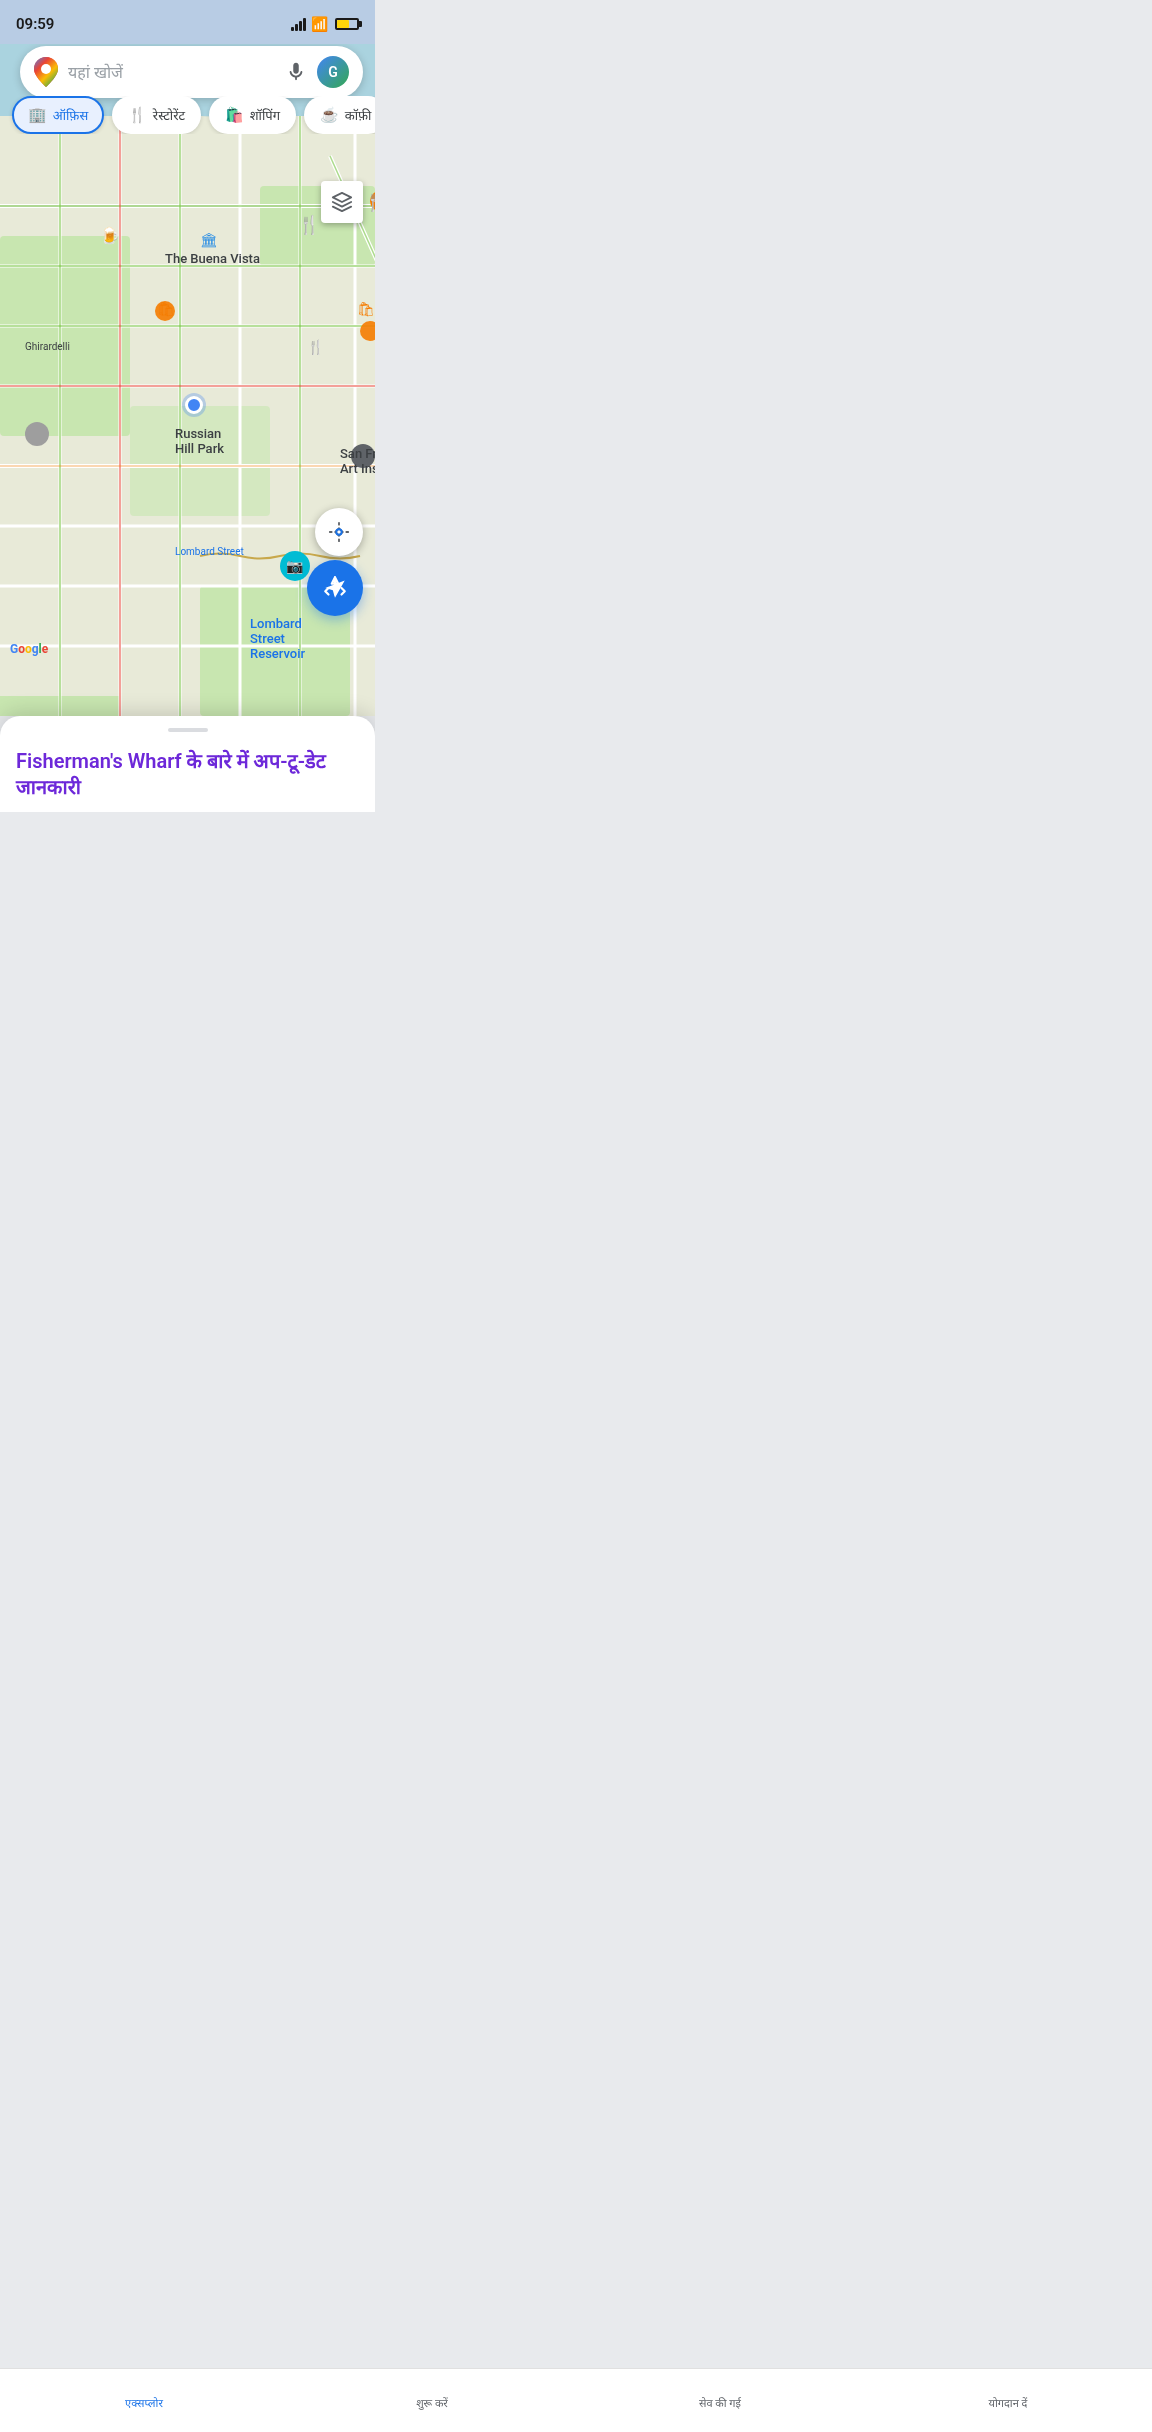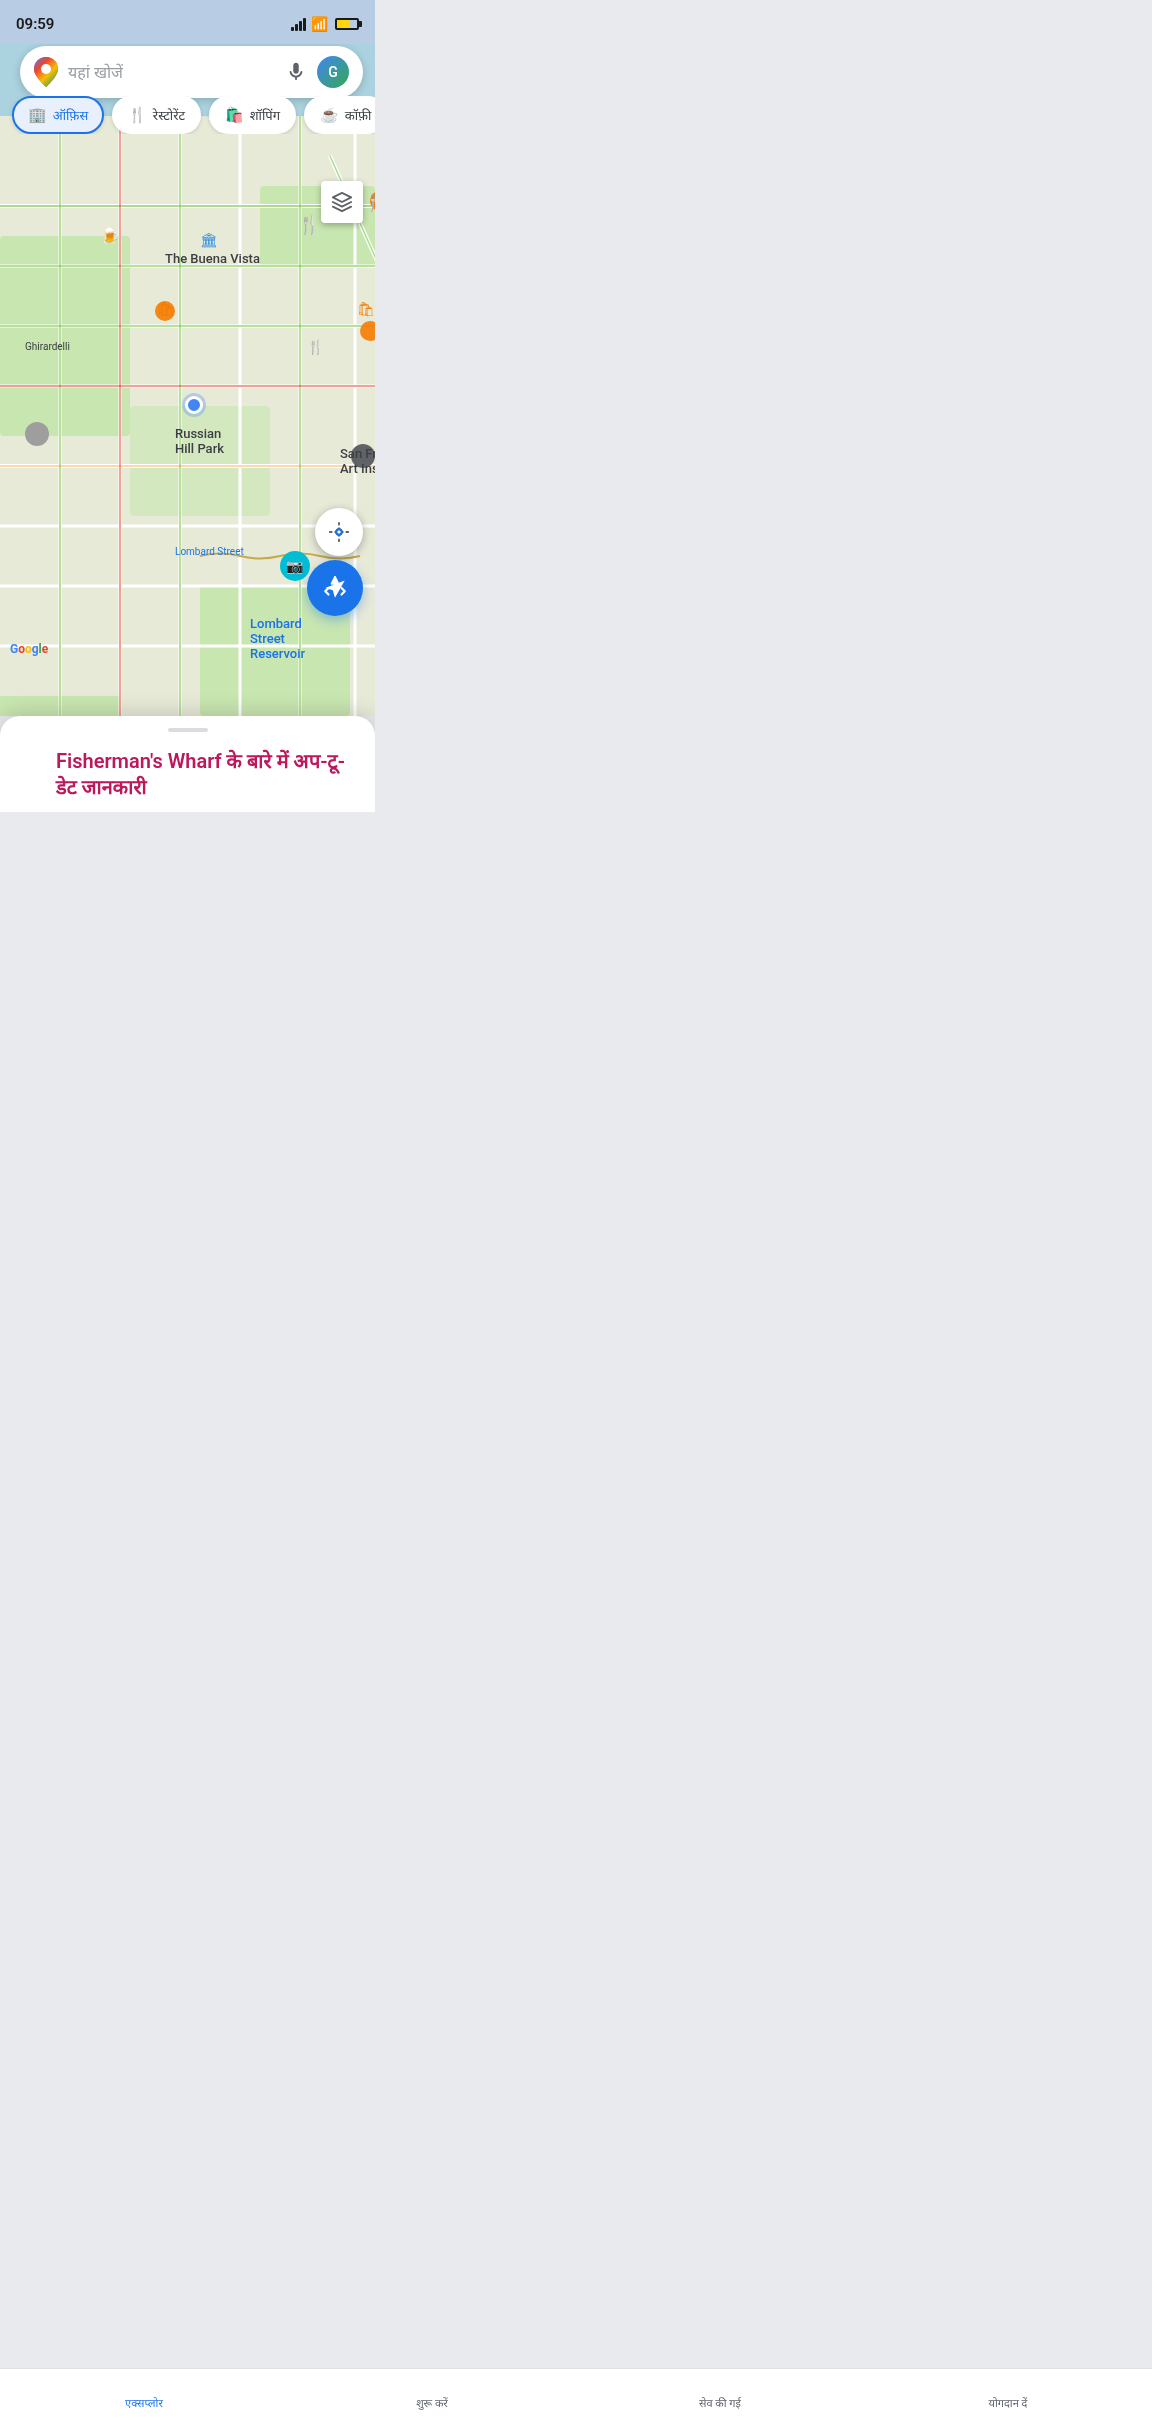--- a/index.html
+++ b/index.html
@@ -294,24 +294,23 @@
       width: 40px;
       height: 4px;
       background: #dadce0;
       border-radius: 2px;
       margin: 12px auto 16px;
     }
 
     .sheet-title {
       font-size: 20px;
       font-weight: 600;
-      color: #be185d;
+      color: #6d28d9;
       padding: 0 16px 16px;
       line-height: 1.3;
-      margin-left: 40px;
     }
 
     
     .cards-row {
       display: flex;
       gap: 10px;
       padding: 0 16px 16px;
       overflow-x: auto;
     }
 

